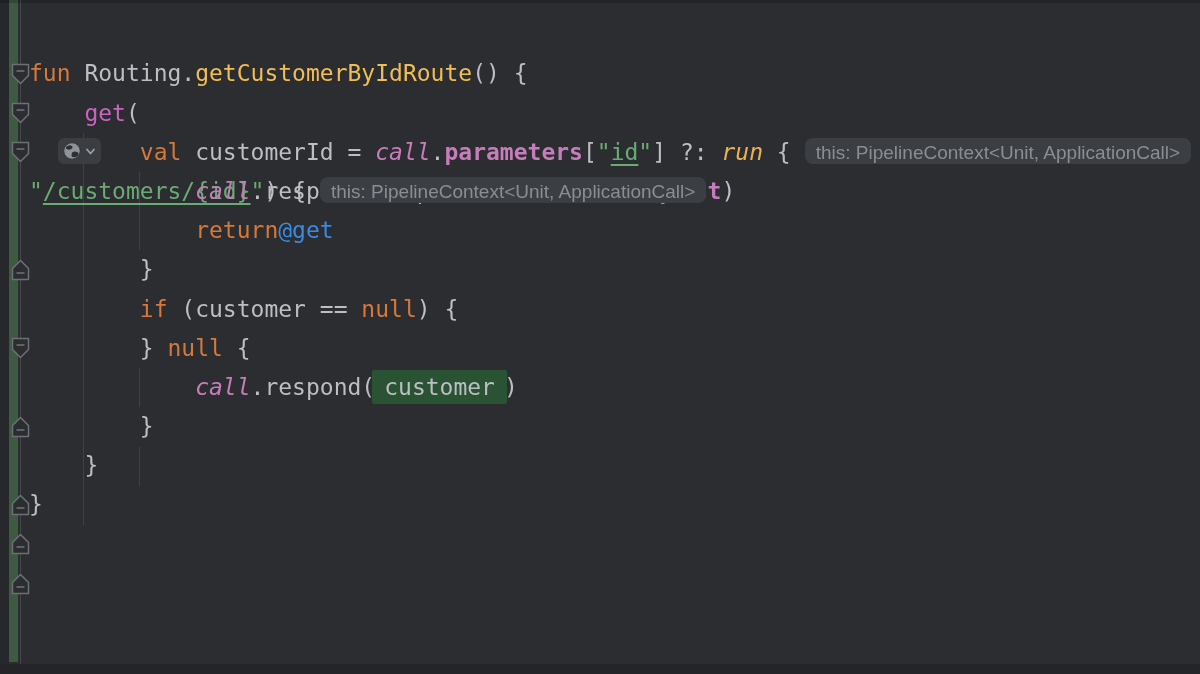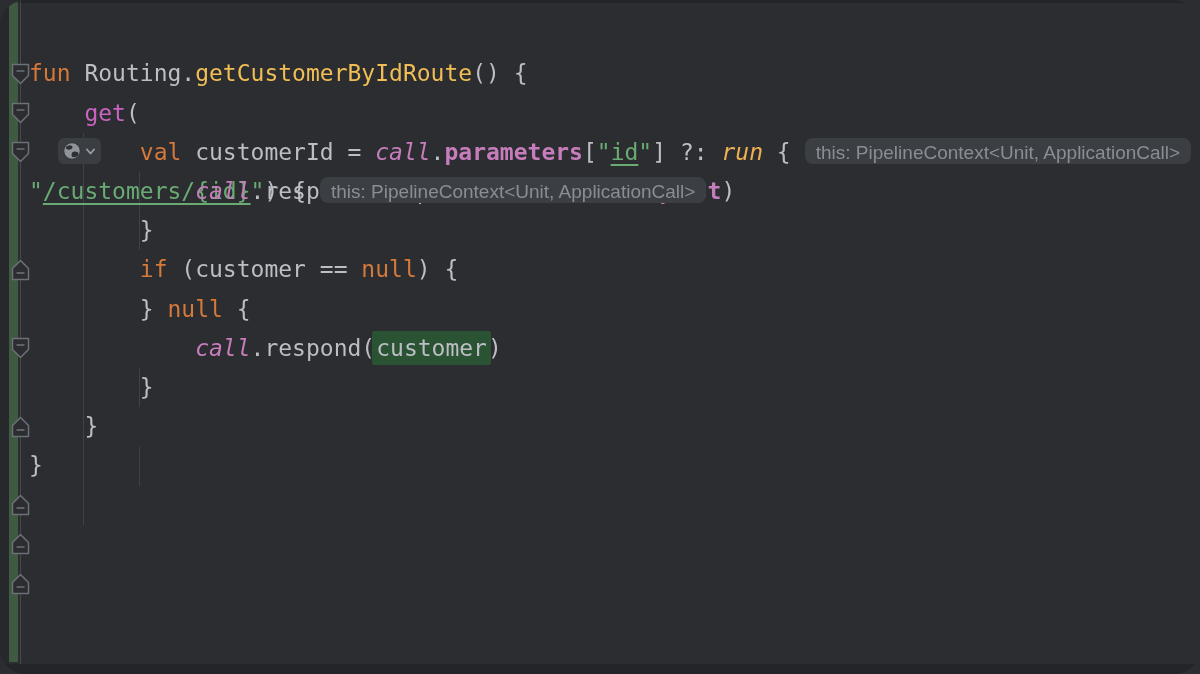--- a/index.html
+++ b/index.html
@@ -1,17 +1,17 @@
 <!DOCTYPE html>
 <html style="--bg: #2B2D30; --default-text: #BCBEC4; --keyword: #D5793B; --function-decl: #F0BE55; --inline-call: #EDB054; --http-method: #C963C1; --property: #C77DBB; --string: #6AAB73; --label: #3B8AE2; --hint-text: #8A8E94; --hint-bg: #3B3E42; --highlight-bg: #2A5334; --vcs-added: #3E5A41; --fold-stroke: #6D7076;"><head>
 <meta charset="utf-8">
 <style>
   html,body{margin:0;padding:0;background:#2B2D30;}
   .screen{position:relative;width:1200px;height:674px;overflow:hidden;background:var(--bg,#2B2D30);
-          font-family:"DejaVu Sans Mono",monospace;border-radius:26px;}
+          font-family:"DejaVu Sans Mono",monospace;}
   .edge-strip{position:absolute;left:0;top:0;width:9px;height:674px;background:#27282B;z-index:1;}
   .vcs-bar{position:absolute;left:9px;top:0;width:9px;height:662px;background:var(--vcs-added);z-index:2;}
   .gutter-sep{position:absolute;left:20px;top:0;width:1px;height:664px;background:#46484B;z-index:2;}
   .bottom-strip{position:absolute;left:0;top:664px;width:1200px;height:10px;background:#232528;z-index:8;}
   .top-shade{position:absolute;left:0;top:0;width:1200px;height:3px;background:rgba(0,0,0,0.18);z-index:9;}
 
   .guides{position:absolute;left:0;top:0;z-index:3;}
   .guide{position:absolute;width:1px;background:#3F4144;}
 
   .fold-layer{position:absolute;left:0;top:0;z-index:5;}
@@ -23,21 +23,21 @@
   .tk-txt{color:var(--default-text);}
   .tk-kw{color:var(--keyword);}
   .tk-fn{color:var(--function-decl);}
   .tk-mag{color:var(--http-method);}
   .tk-str{color:var(--string);}
   .tk-strU{color:var(--string);text-decoration:underline;text-underline-offset:4px;text-decoration-thickness:1.5px;}
   .tk-pur{color:var(--property);font-weight:bold;}
   .tk-purI{color:var(--property);font-style:italic;}
   .tk-run{color:var(--inline-call);font-style:italic;}
   .tk-lbl{color:var(--label);}
-  .tk-hl{color:var(--default-text);background:var(--highlight-bg);padding:4px 4px;margin:-4px -3px;border-radius:2px;}
+  .tk-hl{color:var(--default-text);background:var(--highlight-bg);padding:4px 12px;margin:-4px -3px;border-radius:2px;}
 
   .inlay-hint{display:inline-block;vertical-align:middle;margin-left:14px;position:relative;top:-2px;
     font-family:"Liberation Sans",sans-serif;font-size:19px;line-height:23px;
     color:var(--hint-text);background:var(--hint-bg);border-radius:8px;padding:3px 11px 0;white-space:nowrap;}
 
   .endpoint-widget{display:inline-flex;align-items:center;vertical-align:middle;position:relative;top:-2px;
     background:#3A3D41;border-radius:6px;padding:3px 4px;margin:0 3px 0 1px;gap:2px;cursor:pointer;}
 </style>
 </head>
 <body>
@@ -97,20 +97,21 @@
             <circle cx="10" cy="10" r="8.2" fill="#8F949A"></circle>
       <path d="M4 6 q3 -2.5 5 -1.5 q2.5 1 1 3 q-1.5 1.5 -4 1 q-2.5 -0.5 -2 -2.5Z" fill="#2E3134"></path>
       <path d="M10.5 11 q3 -1 5.5 0.5 q1.5 1.5 -0.5 3.5 q-2.5 2 -5 1 q-2 -1.5 0 -5Z" fill="#2E3134"></path>
       <circle cx="10" cy="10" r="8.2" fill="none" stroke="#2E3134" stroke-width="0.8"></circle>
           </svg><svg width="13" height="13" viewBox="0 0 13 13">
             <polyline points="3,4.5 6.5,8.5 10,4.5" fill="none" stroke="#9BA0A6" stroke-width="1.8" stroke-linecap="round" stroke-linejoin="round"></polyline>
           </svg></span>
 <span class="tk tk-str">"</span><span class="tk tk-strU">/customers/{id}</span><span class="tk tk-str">"</span><span class="tk tk-txt">) {</span><span class="inlay-hint">this: PipelineContext&lt;Unit, ApplicationCall&gt;</span></div>
       <div class="code-line"><span class="tk tk-txt">        </span><span class="tk tk-kw">val</span><span class="tk tk-txt"> customerId = </span><span class="tk tk-purI">call</span><span class="tk tk-txt">.</span><span class="tk tk-pur">parameters</span><span class="tk tk-txt">[</span><span class="tk tk-str">"</span><span class="tk tk-strU">id</span><span class="tk tk-str">"</span><span class="tk tk-txt">] ?: </span><span class="tk tk-run">run</span><span class="tk tk-txt"> {</span><span class="inlay-hint">this: PipelineContext&lt;Unit, ApplicationCall&gt;</span></div>
       <div class="code-line"><span class="tk tk-txt">            </span><span class="tk tk-purI">call</span><span class="tk tk-txt">.respond(HttpStatusCode.</span><span class="tk tk-pur">BadRequest</span><span class="tk tk-txt">)</span></div>
+      <div class="code-line"><span class="tk tk-txt">            </span><span class="tk tk-kw">return</span><span class="tk tk-lbl">@get</span></div>
       <div class="code-line"><span class="tk tk-txt">        }</span></div>
       <div class="code-line"><span class="tk tk-txt">        </span><span class="tk tk-kw">if</span><span class="tk tk-txt"> (customer == </span><span class="tk tk-kw">null</span><span class="tk tk-txt">) {</span></div>
       <div class="code-line"><span class="tk tk-txt">        } </span><span class="tk tk-kw">null</span><span class="tk tk-txt"> {</span></div>
       <div class="code-line"><span class="tk tk-txt">            </span><span class="tk tk-purI">call</span><span class="tk tk-txt">.respond(</span><span class="tk tk-hl">customer</span><span class="tk tk-txt">)</span></div>
       <div class="code-line"><span class="tk tk-txt">        }</span></div>
       <div class="code-line"><span class="tk tk-txt">    }</span></div>
       <div class="code-line"><span class="tk tk-txt">}</span></div>
     </div>
   <div class="bottom-strip"></div>
   <div class="top-shade"></div>

